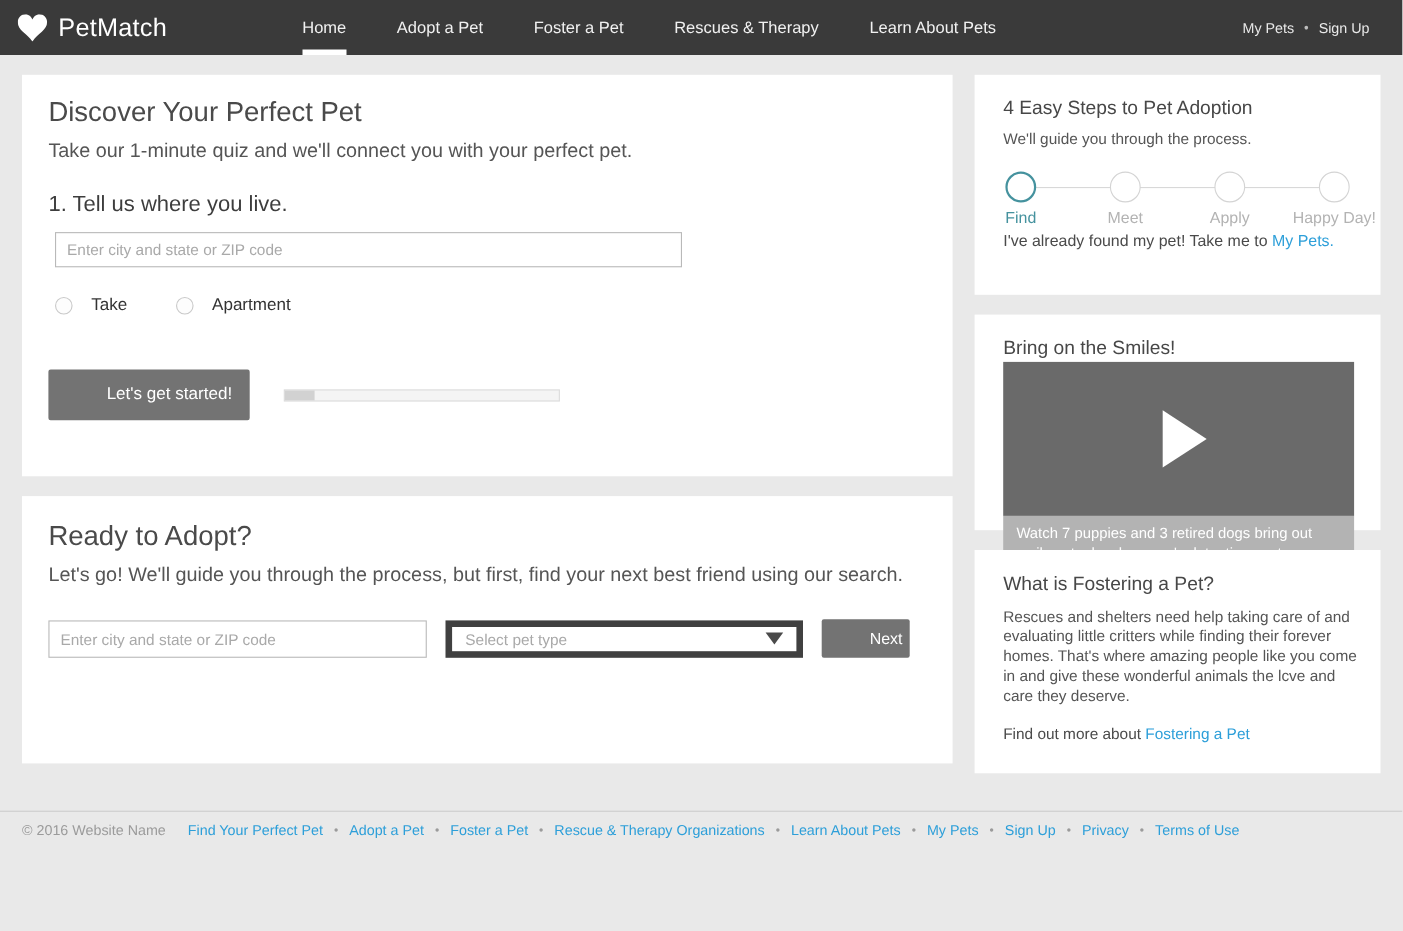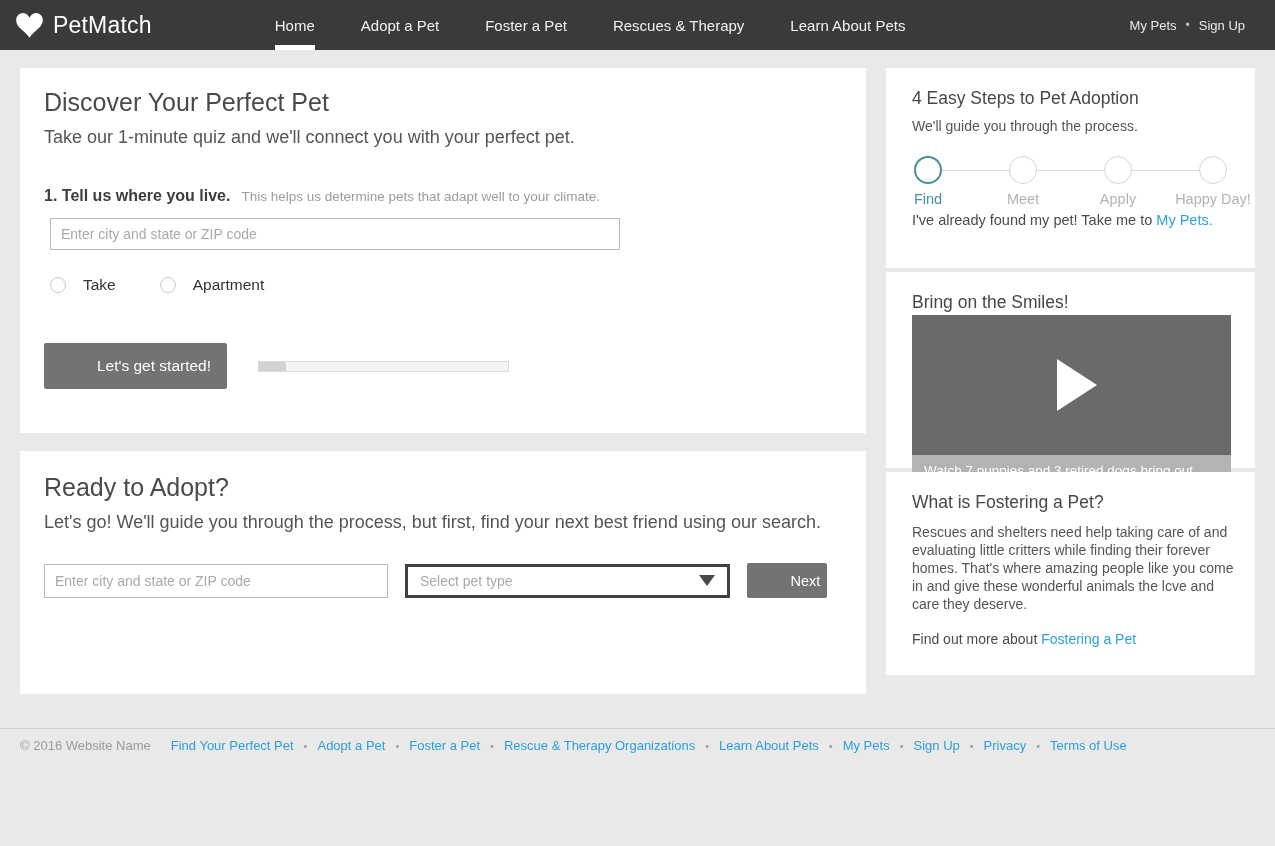--- a/index.html
+++ b/index.html
@@ -29,29 +29,29 @@
     content:""; position:absolute; left:23px; right:23px; bottom:0;
     height:5px; background:#fff;
   }
   .nav-util { margin-left:auto; display:flex; align-items:center; gap:9px; }
   .util-link { color:#e9e9e9; font-size:13px; cursor:pointer; }
   .util-sep { color:#bdbdbd; font-size:12px; }
 
   
   .page { display:flex; gap:20px; padding:18px 20px 0 20px; }
   .col-main { width:846px; display:flex; flex-direction:column; gap:18px; }
-  .col-side { width:369px; display:flex; flex-direction:column; gap:4px; }
+  .col-side { width:369px; display:flex; flex-direction:column; gap:18px; }
   .card { background:#fff; }
 
   
   .quiz-card { height:365px; padding:20px 24px; }
   h1.card-title { font-size:25px; font-weight:400; color:#4a4a4a; }
   .card-sub { font-size:18px; color:#555; margin-top:10px; }
   .step-line { margin-top:27px; display:flex; align-items:baseline; }
-  .step-title { font-size:16px; font-weight:700; color:#3d3d3d;margin-top:12px; }
+  .step-title { font-size:20px; font-weight:400; color:#3d3d3d; }
   .step-hint { font-size:13.5px; color:#9c9c9c; margin-left:11px; }
   .text-input {
     border:1px solid #b9b9b9; background:#fff; height:32px; font-size:14px;
     color:#444; padding:0 10px; font-family:"Liberation Sans", sans-serif;
     border-radius:0; outline:none;
   }
   .text-input::placeholder { color:#a9a9a9; }
   .quiz-input { width:570px; margin:13px 0 0 6px; }
   .radio-row { display:flex; gap:44px; margin:26px 0 0 6px; }
   .radio-opt { display:flex; align-items:center; gap:17px; cursor:pointer; }
@@ -70,21 +70,21 @@
     width:251px; height:11px; background:#f4f4f4; border:1px solid #dcdcdc;
     margin-left:31px;
   }
   .progress-fill { height:100%; background:#d2d2d2; }
 
   
   .adopt-card { height:243px; padding:22px 24px; }
   .search-row { display:flex; align-items:center; margin-top:30px; }
   .adopt-input { width:344px; height:34px; }
   .select-box {
-    width:325px; height:34px; border:3px solid #404040; margin-left:17px;
+    width:325px; height:34px; border:6px solid #404040; margin-left:17px;
     display:flex; align-items:center; padding:0 12px; cursor:pointer;
     background:#fff;
   }
   .select-text { font-size:14px; color:#a9a9a9; flex:1; }
   .select-arrow {
     width:0; height:0; border-left:8px solid transparent;
     border-right:8px solid transparent; border-top:11px solid #4a4a4a;
   }
   .btn-next { width:80px; height:35px; margin-left:17px; font-size:14.5px; }
 
@@ -172,21 +172,20 @@
 <div class="page">
 
   <div class="col-main">
 
     <section class="card quiz-card">
       <h1 class="card-title">Discover Your Perfect Pet</h1>
       <p class="card-sub">Take our 1-minute quiz and we'll connect you with your perfect pet.</p>
 
       <div class="step-line">
         <span class="step-title">1. Tell us where you live.</span>
-        <span class="step-hint">This helps us determine pets that adapt well to your climate.</span>
       </div>
 
       <input class="text-input quiz-input" type="text" placeholder="Enter city and state or ZIP code" style="">
 
       <div class="radio-row">
         <div class="radio-opt">
           <span class="radio-circle"></span>
           <span class="radio-label">Take</span>
         </div>
         <div class="radio-opt">

